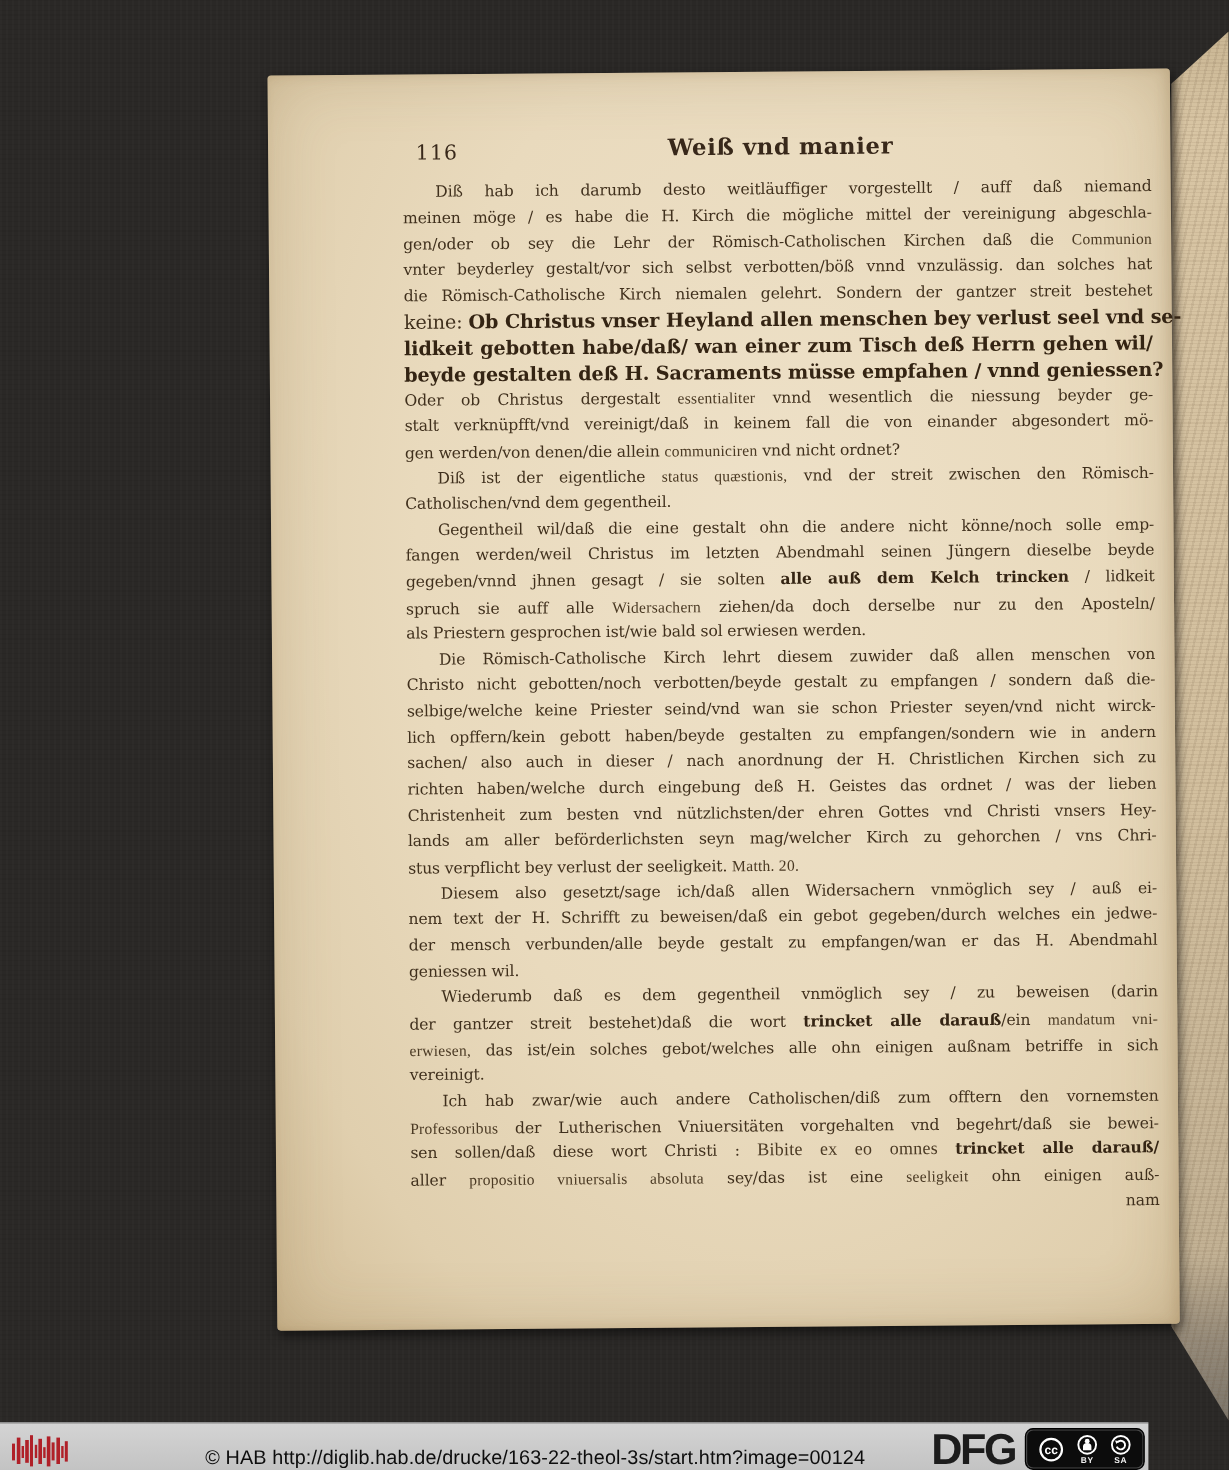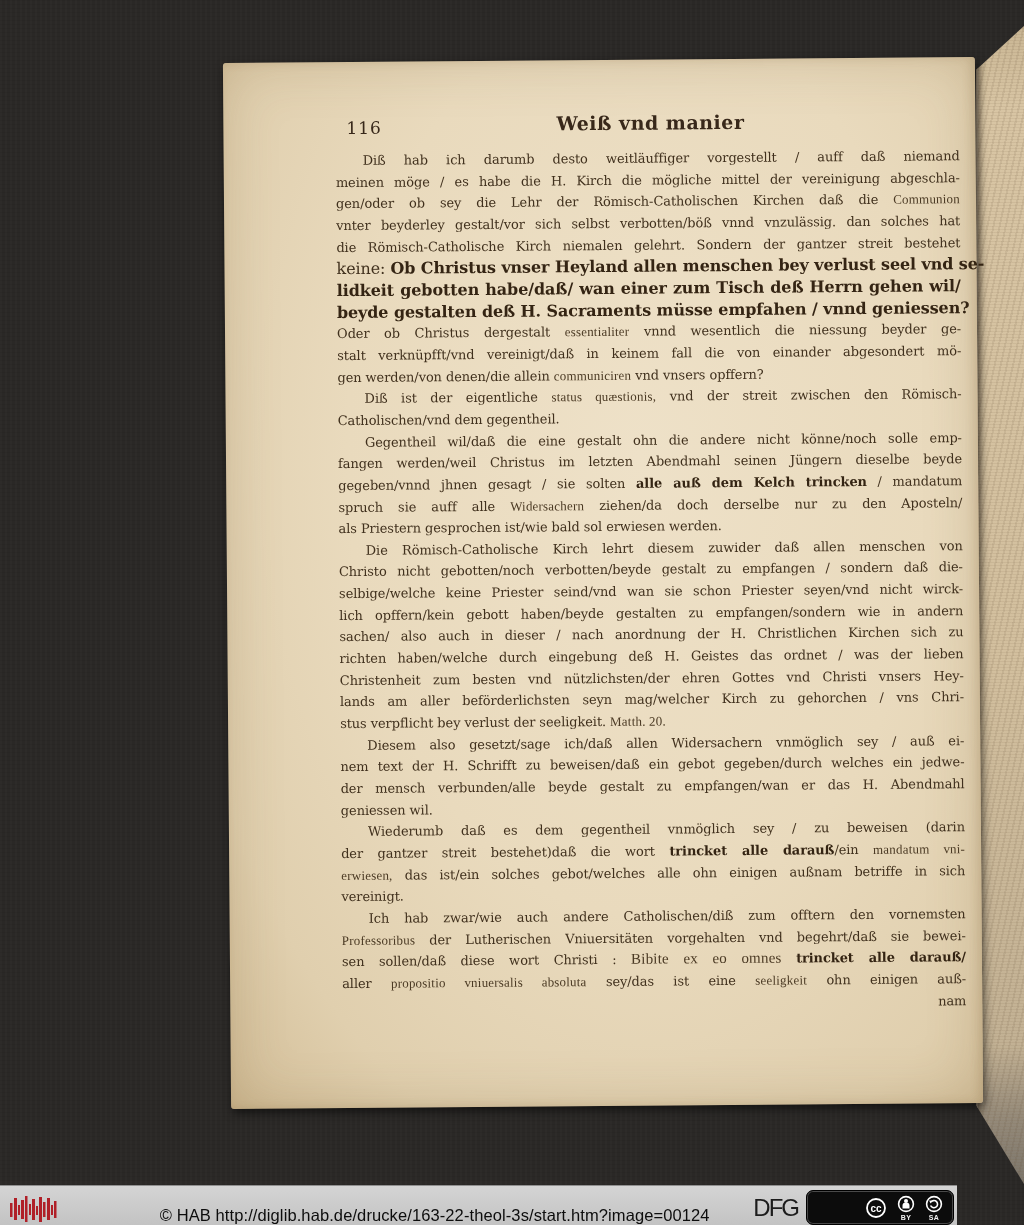--- a/index.html
+++ b/index.html
@@ -63,29 +63,29 @@
     border-top:1px solid #8f8f8f;
     display:flex;align-items:flex-end;
     font-family:"Liberation Sans", sans-serif;
   }
   #hab-logo{margin-left:8px;flex:0 0 auto;display:block;}
   #footer-url{
     flex:1 1 auto;text-align:center;color:#0d0d0d;font-size:16.5px;
     padding-left:60px;letter-spacing:0.1px;
   }
   #dfg-logo{
-    flex:0 0 auto;font-weight:400;font-size:24px;color:#1c1c1c;
+    flex:0 0 auto;font-weight:700;font-size:36px;color:#1c1c1c;
     letter-spacing:-2px;margin:12px 8px 0 6px;line-height:34px;
     font-family:"Liberation Sans", sans-serif;
   }
   #cc-badge{
     flex:0 0 auto;width:98px;height:33px;margin-right:3px;
     background:#0c0c0c;border-radius:7px;border:1px solid #000;
     box-shadow:inset 0 0 0 1px rgba(255,255,255,0.25);
-    display:flex;align-items:center;justify-content:space-evenly;padding-left:48px;
+    display:flex;align-items:center;justify-content:space-evenly;
   }
   .cc-col{display:flex;flex-direction:column;align-items:center;line-height:1;}
   .cc-label{color:#f2f2f2;font-size:7px;font-weight:bold;margin-top:1px;letter-spacing:0.5px;}
 </style>
 </head>
 <body>
 
 <div id="backdrop"></div>
 <div id="fore-edge"></div>
 
@@ -98,26 +98,26 @@
       <div class="tline indent"><span>Diß hab ich darumb desto weitläuffiger vorgestellt / auff daß niemand</span></div>
       <div class="tline"><span>meinen möge / es habe die H. Kirch die mögliche mittel der vereinigung abgeschla-</span></div>
       <div class="tline"><span>gen/oder ob sey die Lehr der Römisch-Catholischen Kirchen daß die </span><span class="latin">Communion</span></div>
       <div class="tline"><span>vnter beyderley gestalt/vor sich selbst verbotten/böß vnnd vnzulässig. dan solches hat</span></div>
       <div class="tline"><span>die Römisch-Catholische Kirch niemalen gelehrt. Sondern der gantzer streit bestehet</span></div>
       <div class="tline big"><span>keine: </span><span class="em">Ob Christus vnser Heyland allen menschen bey verlust seel vnd se-</span></div>
       <div class="tline big"><span class="em">lidkeit gebotten habe/daß/ wan einer zum Tisch deß Herrn gehen wil/</span></div>
       <div class="tline big"><span class="em">beyde gestalten deß H. Sacraments müsse empfahen / vnnd geniessen?</span></div>
       <div class="tline"><span>Oder ob Christus dergestalt </span><span class="latin">essentialiter</span><span> vnnd wesentlich die niessung beyder ge-</span></div>
       <div class="tline"><span>stalt verknüpfft/vnd vereinigt/daß in keinem fall die von einander abgesondert mö-</span></div>
-      <div class="tline endline"><span>gen werden/von denen/die allein </span><span class="latin">communiciren</span><span> vnd vnsers opffern?</span></div>
+      <div class="tline endline"><span>gen werden/von denen/die allein </span><span class="latin">communiciren</span><span> vnd nicht ordnet?</span></div>
       <div class="tline indent"><span>Diß ist der eigentliche </span><span class="latin">status quæstionis,</span><span> vnd der streit zwischen den Römisch-</span></div>
       <div class="tline endline"><span>Catholischen/vnd dem gegentheil.</span></div>
       <div class="tline indent"><span>Gegentheil wil/daß die eine gestalt ohn die andere nicht könne/noch solle emp-</span></div>
       <div class="tline"><span>fangen werden/weil Christus im letzten Abendmahl seinen Jüngern dieselbe beyde</span></div>
-      <div class="tline"><span>gegeben/vnnd jhnen gesagt / sie solten </span><span class="em">alle auß dem Kelch trincken</span><span> / mandatum</span></div>
+      <div class="tline"><span>gegeben/vnnd jhnen gesagt / sie solten </span><span class="em">alle auß dem Kelch trincken</span><span> / lidkeit</span></div>
       <div class="tline"><span>spruch sie auff alle </span><span class="latin">Widersachern</span><span> ziehen/da doch derselbe nur zu den Aposteln/</span></div>
       <div class="tline endline"><span>als Priestern gesprochen ist/wie bald sol erwiesen werden.</span></div>
       <div class="tline indent"><span>Die Römisch-Catholische Kirch lehrt diesem zuwider daß allen menschen von</span></div>
       <div class="tline"><span>Christo nicht gebotten/noch verbotten/beyde gestalt zu empfangen / sondern daß die-</span></div>
       <div class="tline"><span>selbige/welche keine Priester seind/vnd wan sie schon Priester seyen/vnd nicht wirck-</span></div>
       <div class="tline"><span>lich opffern/kein gebott haben/beyde gestalten zu empfangen/sondern wie in andern</span></div>
       <div class="tline"><span>sachen/ also auch in dieser / nach anordnung der H. Christlichen Kirchen sich zu</span></div>
       <div class="tline"><span>richten haben/welche durch eingebung deß H. Geistes das ordnet / was der lieben</span></div>
       <div class="tline"><span>Christenheit zum besten vnd nützlichsten/der ehren Gottes vnd Christi vnsers Hey-</span></div>
       <div class="tline"><span>lands am aller beförderlichsten seyn mag/welcher Kirch zu gehorchen / vns Chri-</span></div>

